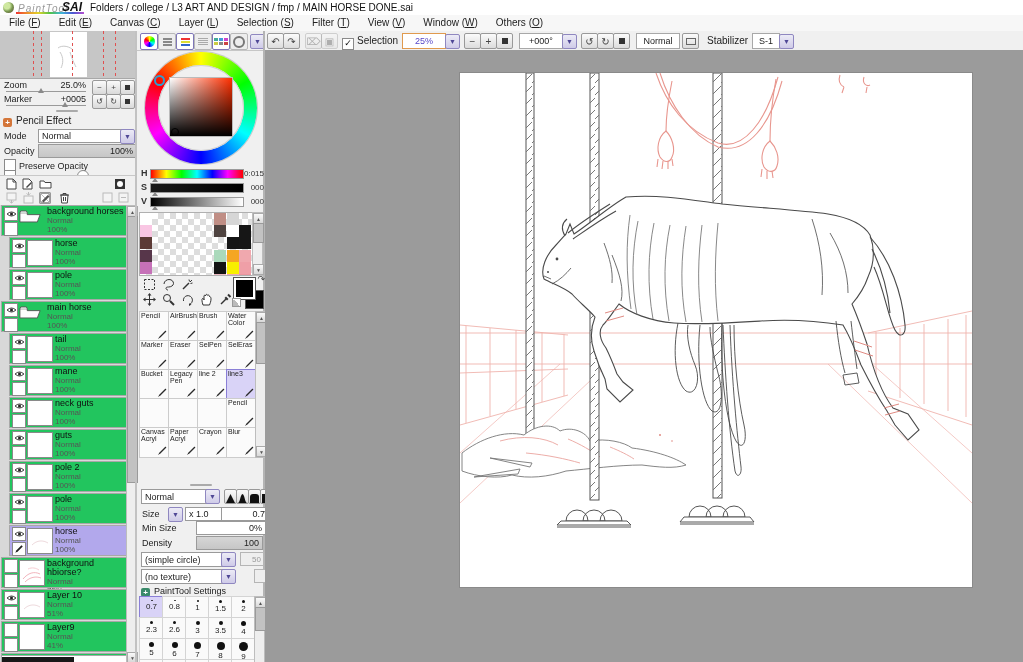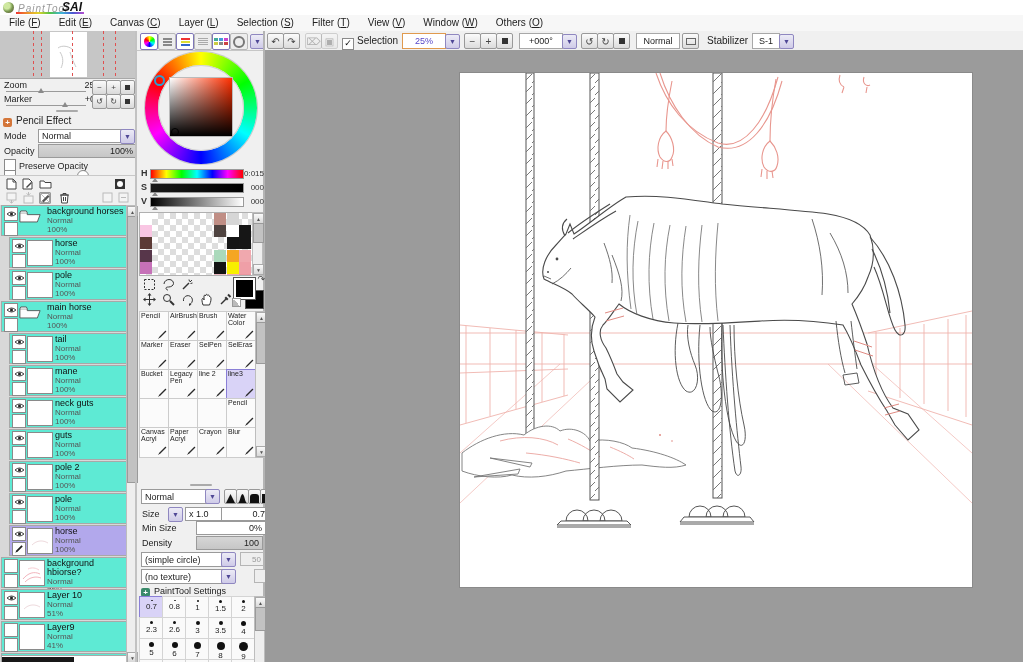--- a/index.html
+++ b/index.html
@@ -34,21 +34,21 @@
            background:#ededed;display:flex;align-items:center;justify-content:center;}
   .tabicon.active{background:#fff;border-color:#7f77b8;}
   .bars span{display:block;width:9px;height:2px;margin:1px 0;}
   .sqdot{width:6px;height:6px;background:#333;}
 
   
   #navthumb{left:0;top:31px;width:135px;height:47px;background:#c6c6c6;border-bottom:1px solid #a8a8a8;overflow:hidden;}
   #nav-canvas{position:absolute;left:50px;top:1px;width:37px;height:45px;background:#fff;}
   .redline{position:absolute;top:0;width:1px;height:47px;
      background:repeating-linear-gradient(180deg,#e05050 0 3px,rgba(0,0,0,0) 3px 6px);}
-  .navrow{position:absolute;left:0;width:90px;height:12px;padding-left:24px;}
+  .navrow{position:absolute;left:0;width:90px;height:12px;}
   .navlbl{position:absolute;left:4px;top:0;font-size:9px;}
   .navval{position:absolute;right:4px;top:0;font-size:9px;}
   .navtrack{position:absolute;left:6px;top:11px;width:80px;height:1px;background:#9a9a9a;}
   .navmark{position:absolute;top:8px;width:0;height:0;border-left:3px solid rgba(0,0,0,0);border-right:3px solid rgba(0,0,0,0);border-bottom:5px solid #8a8a8a;}
   .mbtn{position:absolute;width:13px;height:13px;border:1px solid #999;border-radius:2px;
         background:linear-gradient(#fafafa,#dadada);display:flex;align-items:center;justify-content:center;font-size:8px;color:#444;}
   .grip{position:absolute;width:22px;height:2px;background:#aaa;border-radius:1px;}
   .plusbox{display:inline-flex;width:9px;height:9px;border-radius:2px;color:#fff;font-size:8px;font-weight:bold;
            align-items:center;justify-content:center;margin-right:4px;vertical-align:-1px;}
   .chk{display:inline-block;width:10px;height:10px;background:#fff;border:1px solid #8a8a8a;vertical-align:-2px;margin-right:3px;
@@ -58,21 +58,21 @@
   .fieldbar{position:absolute;height:12px;border:1px solid #9a9a9a;background:linear-gradient(#d6d6d6,#c6c6c6);
             font-size:9px;display:flex;align-items:center;justify-content:flex-end;padding-right:3px;}
   .fieldwhite{position:absolute;height:12px;border:1px solid #9a9a9a;background:#fff;font-size:9px;
               display:flex;align-items:center;padding:0 3px;}
   #layer-btns{left:0;top:175px;width:135px;height:30px;background:#f0f0f0;border-top:1px solid #c8c8c8;border-bottom:1px solid #b8b8b8;}
   .lb{position:absolute;width:14px;height:13px;display:flex;align-items:center;justify-content:center;}
   .lb.dis{opacity:.3;}
 
   
   #layer-list{left:0;top:205px;width:126px;height:457px;background:#d8d8d8;overflow:hidden;}
-  .layer-item{position:relative;height:29px;margin:0 0 1px 1px;background:#5eead4;border:1px solid #a8a8a8;width:124px;}
+  .layer-item{position:relative;height:29px;margin:0 0 1px 1px;background:#22c55e;border:1px solid #a8a8a8;width:124px;}
   .layer-item.child{margin-left:9px;width:116px;}
   .layer-item.selected{background:#b2a8ec;}
   .lcol{position:absolute;left:2px;top:1px;}
   .lchk{width:12px;height:12px;background:#fff;border:1px solid #8a8a8a;margin-bottom:1px;display:flex;align-items:center;justify-content:center;}
   .lthumb{position:absolute;left:17px;top:2px;width:24px;height:24px;background:#fff;border:1px solid #8a8a8a;overflow:hidden;}
   .lthumb.folder{border:none;background:none;}
   .lmeta{position:absolute;left:45px;top:1px;line-height:9px;}
   .lname{font-size:9px;color:#111;}
   .lmode,.lop{font-size:8px;color:#555;transform-origin:0 0;}
   .vscroll{position:absolute;background:#eee;border:1px solid #bdbdbd;}
@@ -137,20 +137,21 @@
   #partial-row{left:1px;top:655px;width:124px;height:7px;background:#fff;border:1px solid #a8a8a8;border-bottom:none;}
 </style>
 </head>
 <body>
 
 <div id="titlebar" class="abs">
   <div id="logo-dot" class="abs"></div>
   <span id="logo-painttool" class="abs">PaintTool</span>
   <span id="logo-sai" class="abs">SAI</span>
   <div id="logo-underline" class="abs"></div>
+  <span id="doc-path" class="abs">Folders / college / L3 ART AND DESIGN / fmp / MAIN HORSE DONE.sai</span>
 </div>
 
 <div id="menubar" class="abs"><span class="menu-item">File (<u>F</u>)</span><span class="menu-item">Edit (<u>E</u>)</span><span class="menu-item">Canvas (<u>C</u>)</span><span class="menu-item">Layer (<u>L</u>)</span><span class="menu-item">Selection (<u>S</u>)</span><span class="menu-item">Filter (<u>T</u>)</span><span class="menu-item">View (<u>V</u>)</span><span class="menu-item">Window (<u>W</u>)</span><span class="menu-item">Others (<u>O</u>)</span></div>
 
 <div id="toolbar" class="abs">
   <div class="tabicon active" style="left:3px">
     <div style="width:11px;height:11px;border-radius:50%;background:conic-gradient(#ff0,#0f0,#0ff,#00f,#f0f,#f00,#ff0);"></div>
   </div>
   <div class="tabicon" style="left:21px">
     <div class="bars">

